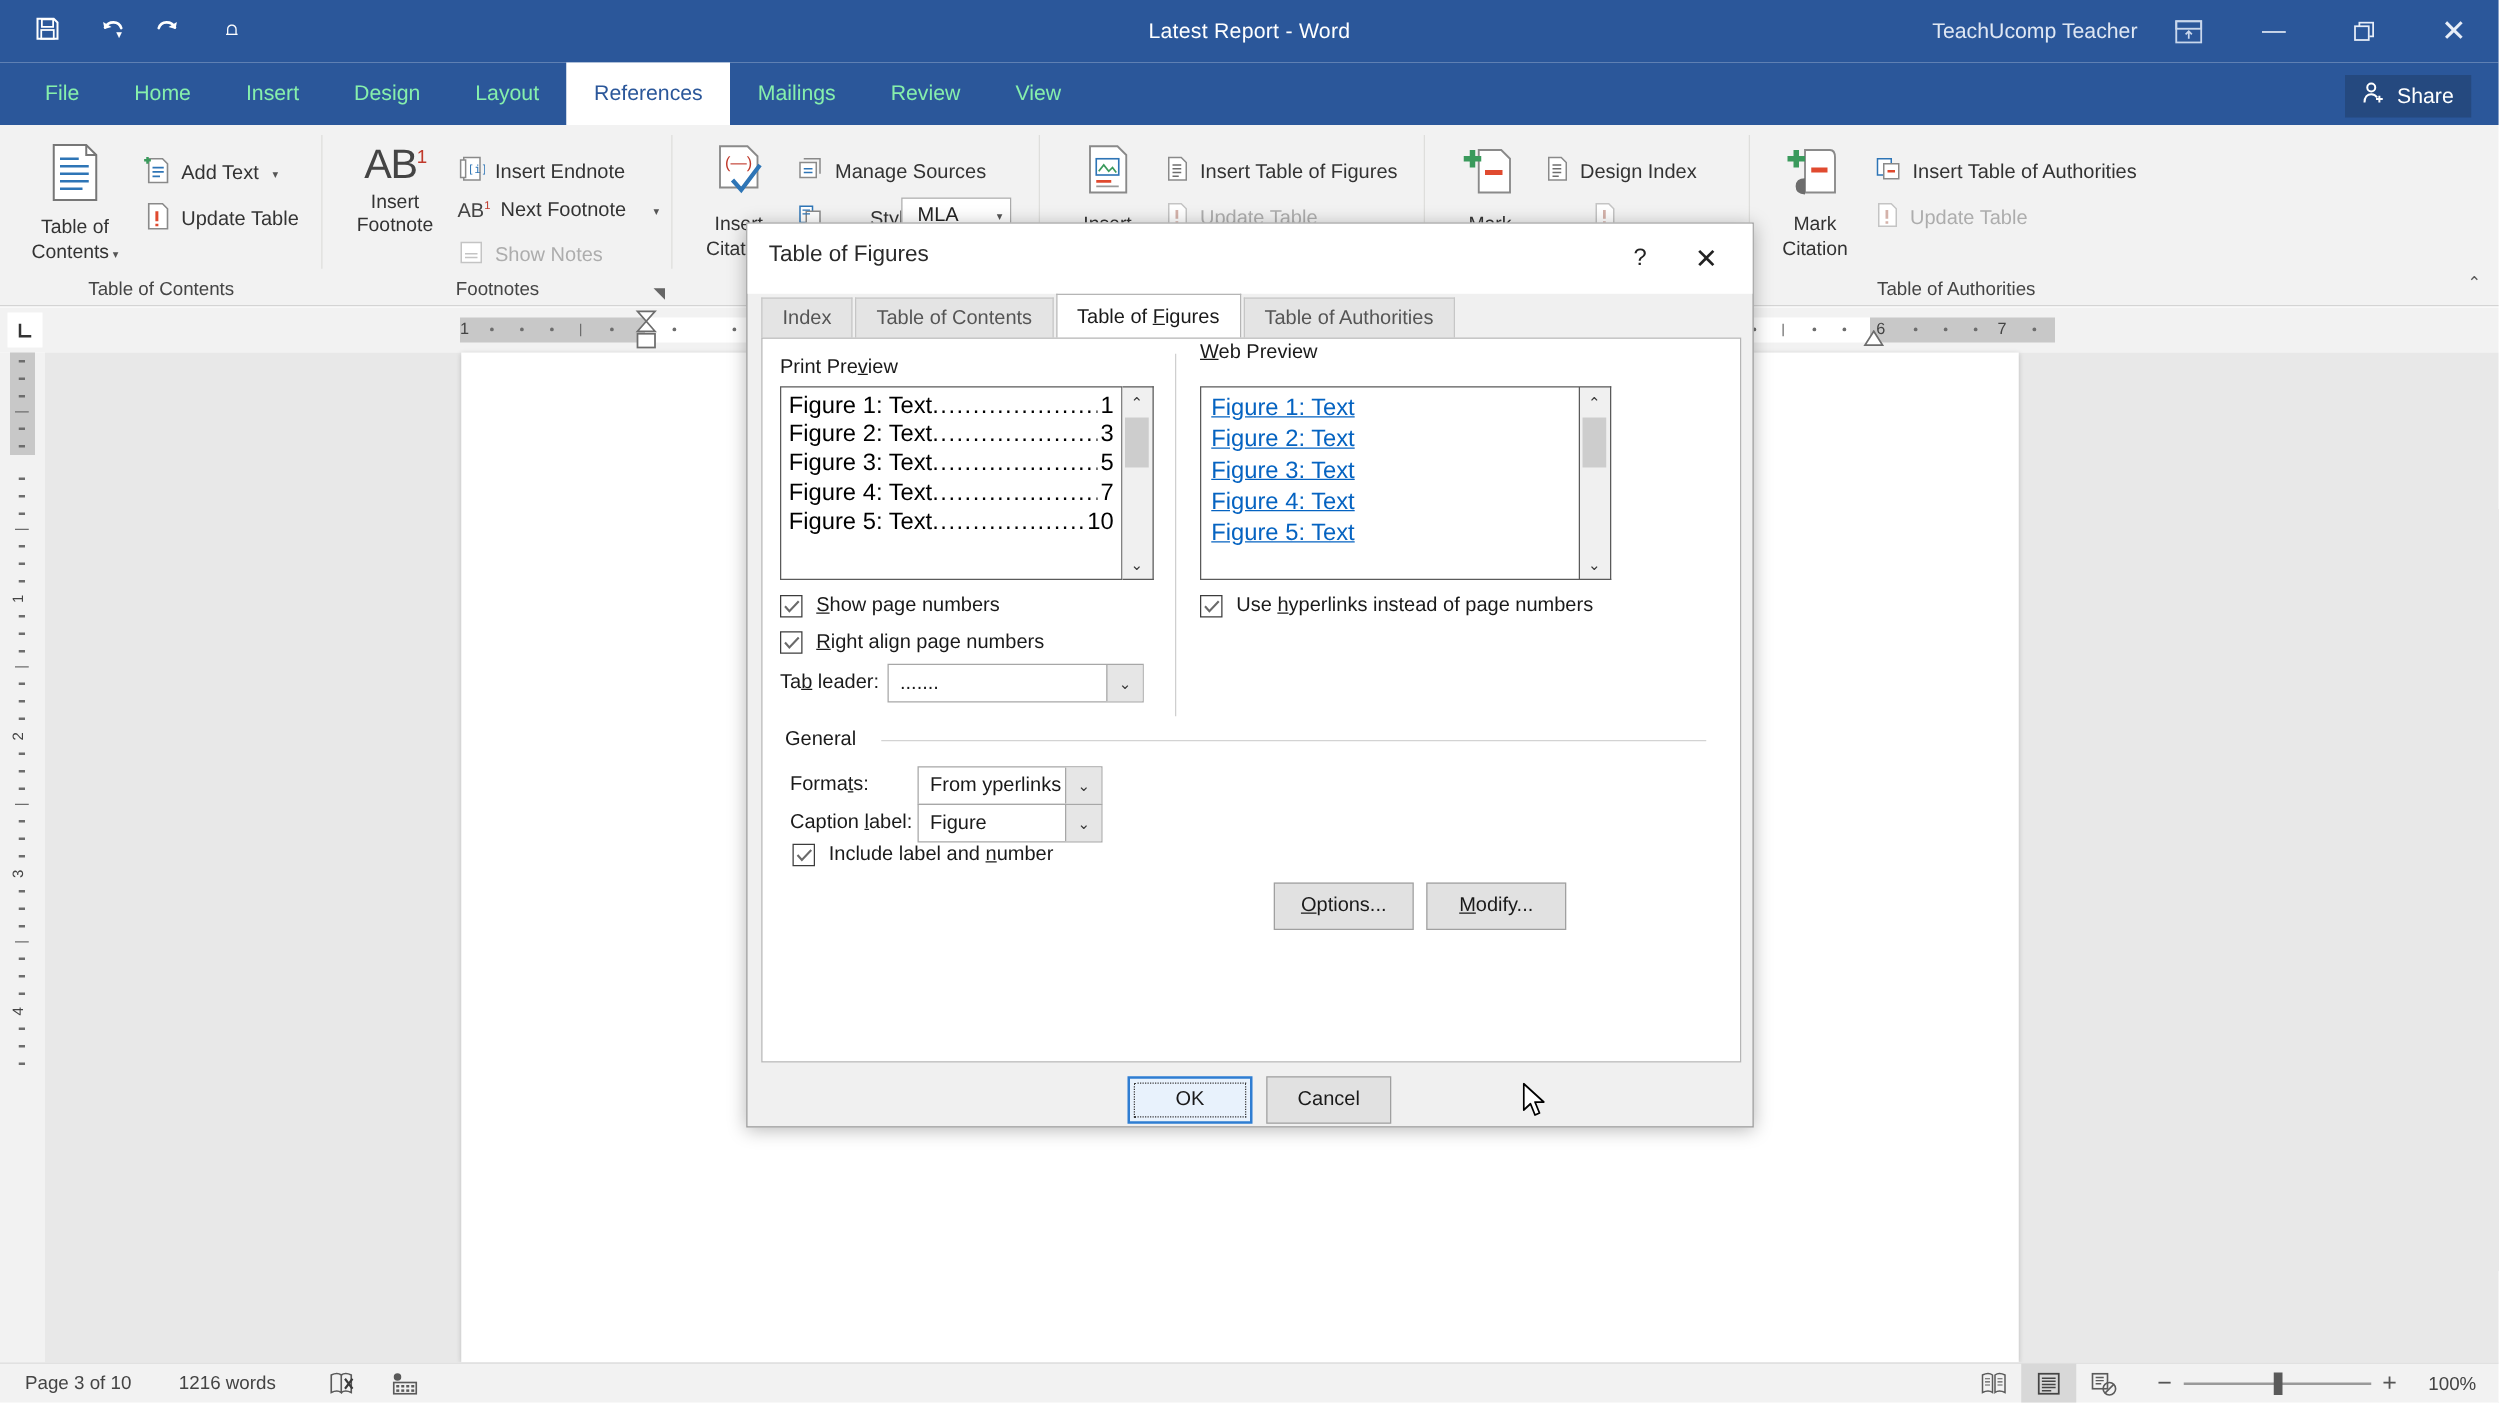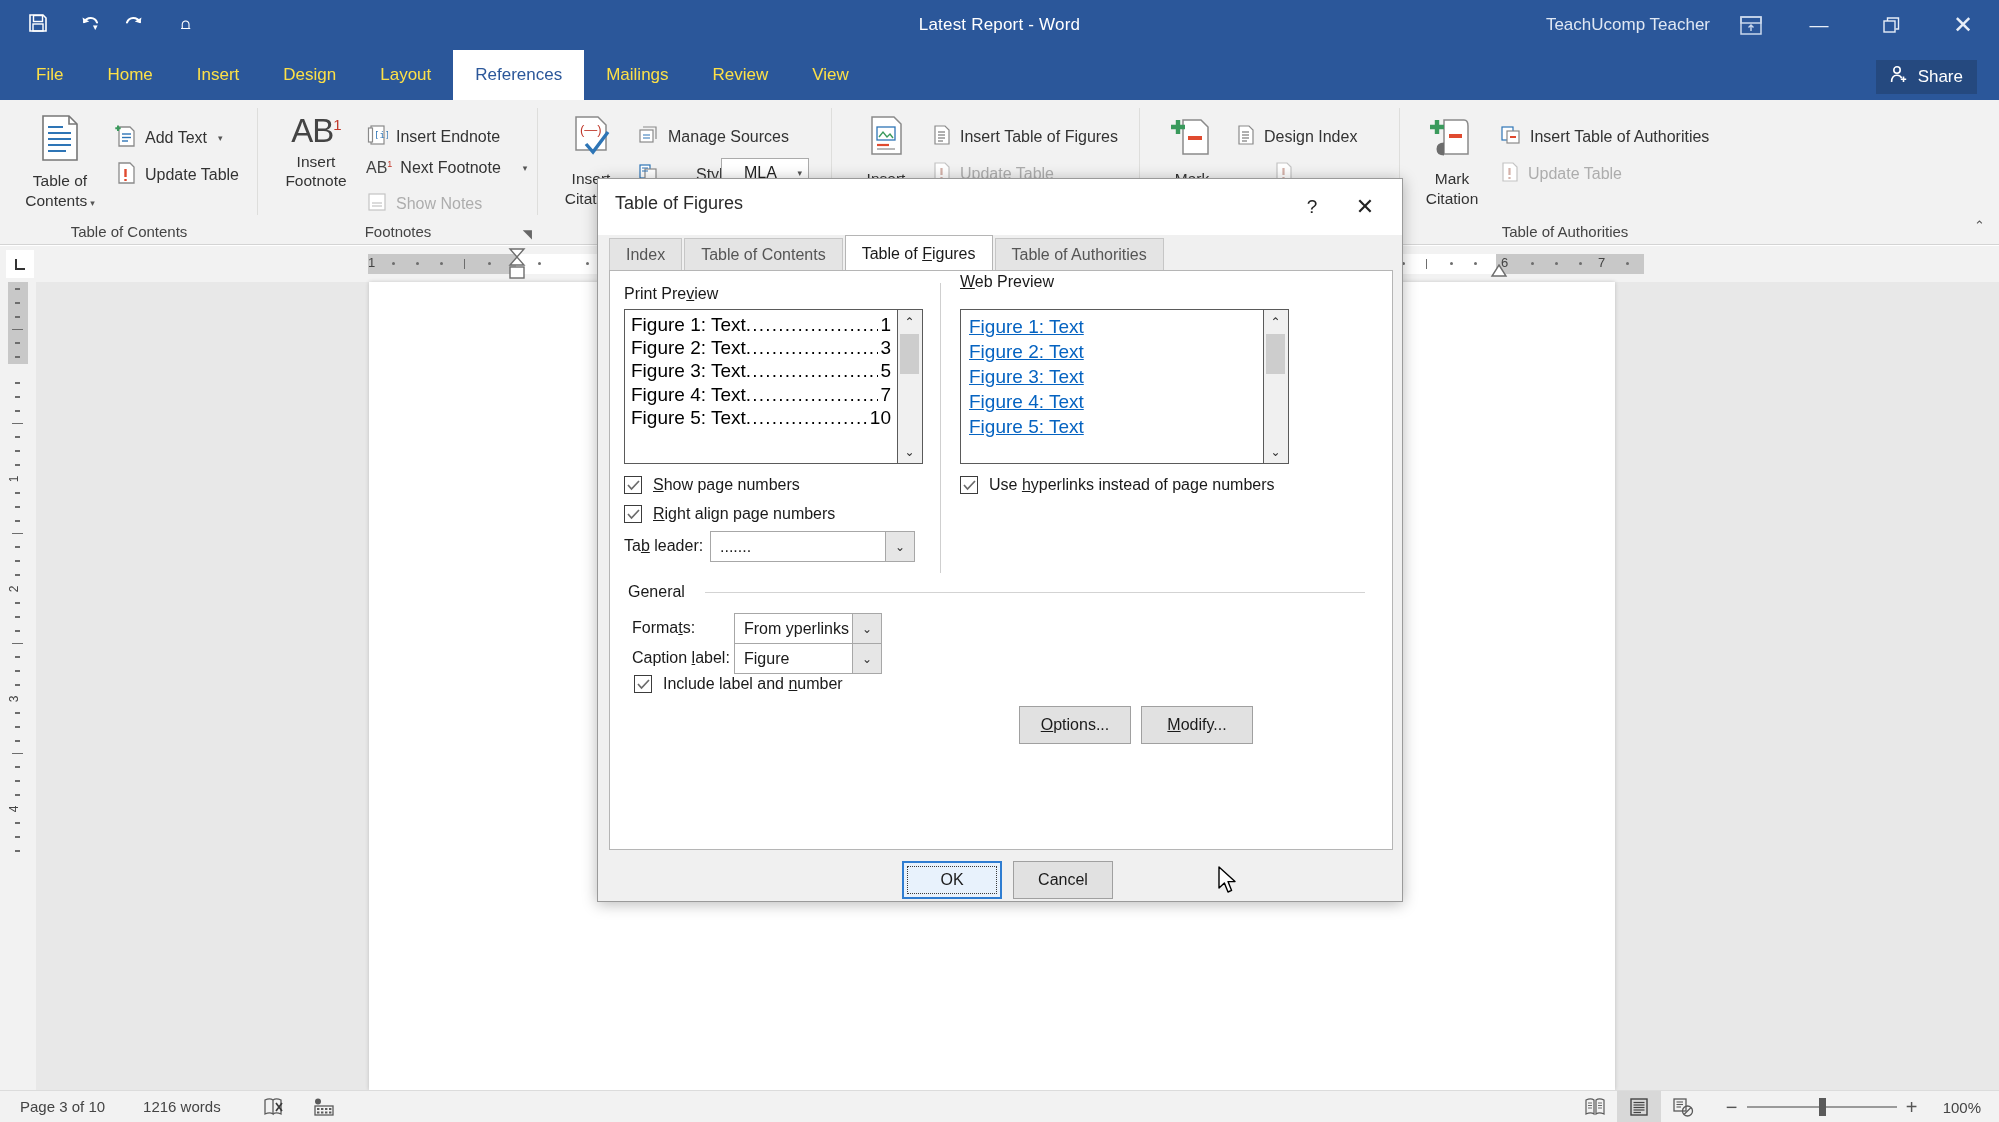--- a/index.html
+++ b/index.html
@@ -34,21 +34,21 @@
           color: #e8eef8; font-size: 19px; }
   .wbtn.close { font-size: 24px; font-weight: 300; }
 
   
   .tabstrip {
     position: absolute; left: 0; top: 50px; width: 1999px; height: 50px;
     background: #2b579a;
   }
   .tabs { position: absolute; left: 14px; top: 0; display: flex; height: 50px; align-items: stretch; }
   .tab {
-    padding: 0 22px; display: flex; align-items: center; font-size: 17px; color: #fde047;
+    padding: 0 22px; display: flex; align-items: center; font-size: 17px; color: #86efac;
   }
   .tab.active { background: #ffffff; color: #2b579a; }
   .tellme { position: absolute; left: 940px; top: 0; height: 50px; display: flex; align-items: center;
             gap: 11px; color: #ccd8ec; font-size: 17px; }
   .bulb { font-size: 17px; color: #ccd8ec; }
   .share {
     position: absolute; right: 22px; top: 10px; height: 34px; padding: 0 14px;
     display: flex; align-items: center; gap: 9px; color: #ffffff; font-size: 17px;
     background: #25497f;
   }
@@ -70,21 +70,21 @@
   }
   .bigicon { margin-bottom: 5px; }
   .smallbtn {
     position: absolute; display: flex; align-items: center; gap: 8px;
     font-size: 16px; color: #333333; white-space: nowrap;
   }
   .smallbtn.disabled { color: #adadad; }
   .dd-caret { font-size: 9px; color: #555; margin-left: 3px; }
   .stylebox {
     position: absolute; width: 88px; height: 29px; border: 1px solid #ababab; background: #ffffff;
-    display: flex; align-items: center; font-size: 16px; color: #222; padding-left: 22px;
+    display: flex; align-items: center; font-size: 16px; color: #222; padding-left: 12px;
   }
   .stylebox .arr { position: absolute; right: 6px; font-size: 9px; color: #555; }
   .dlglaunch { position: absolute; font-size: 12px; color: #666; }
   .collapse-ribbon { position: absolute; right: 14px; top: 118px; font-size: 13px; color: #5a5a5a; }
 
   
   .ruler-h {
     position: absolute; left: 0; top: 246px; width: 1999px; height: 36px; background: #f2f2f2;
   }
   .tabsel { position: absolute; left: 6px; top: 4px; width: 28px; height: 28px; background: #ffffff;

